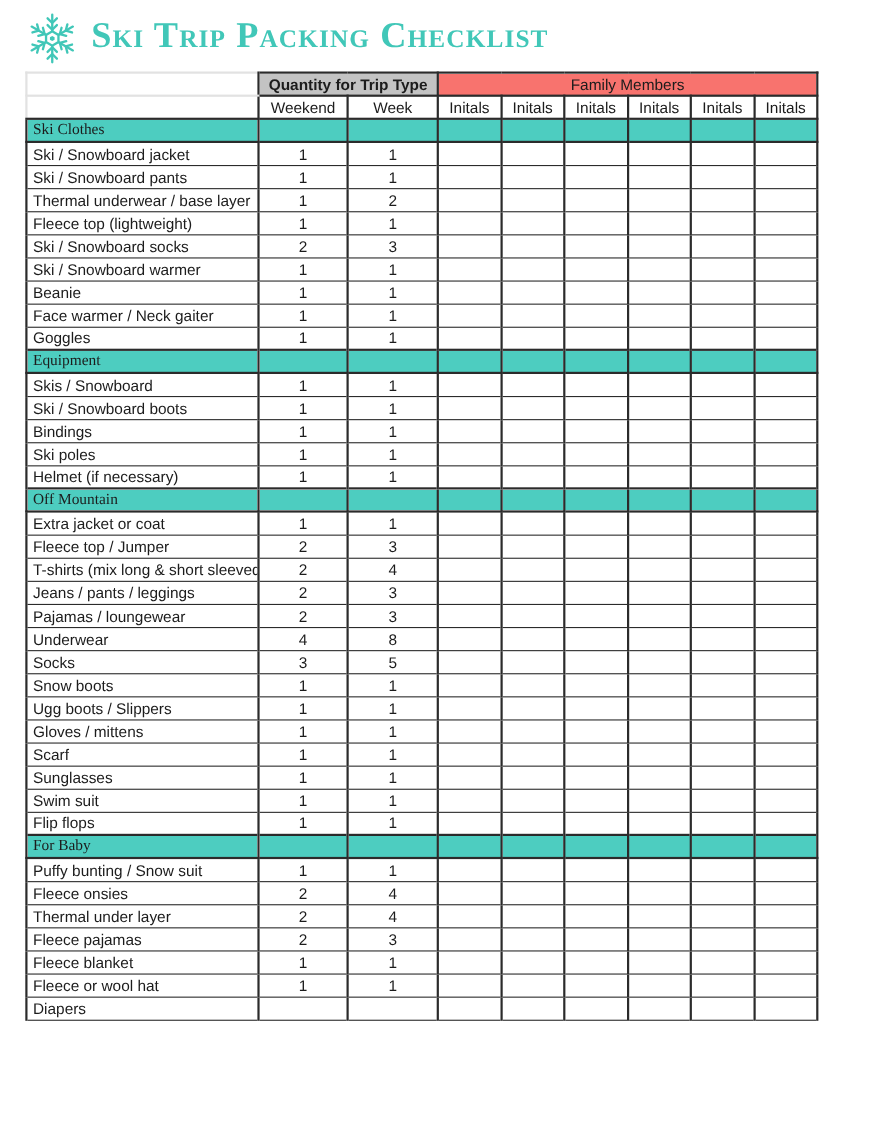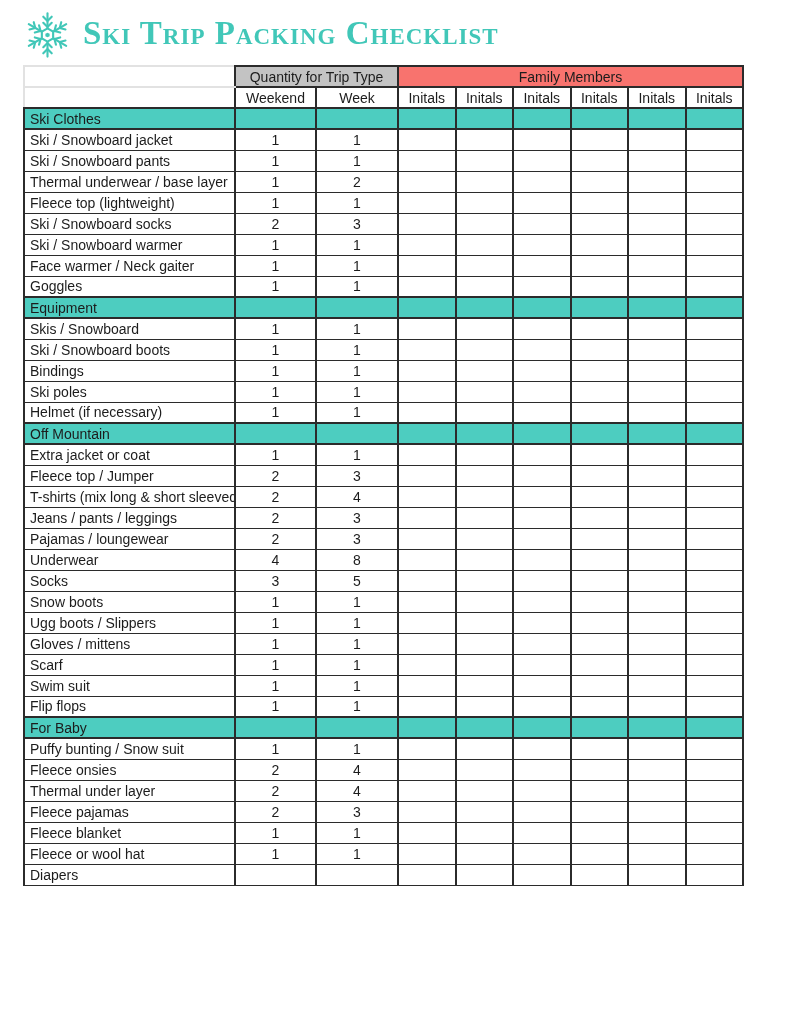--- a/index.html
+++ b/index.html
@@ -48,35 +48,36 @@
     border-bottom:1px solid var(--border-dark);
     overflow:hidden;
     white-space:nowrap;
     vertical-align:middle;
   }
   thead td{
     text-align:center;
     border-top-width:2px;
     border-bottom-width:2px;
   }
-  .group-quantity{background:var(--gray);font-weight:normal;}
+  .group-quantity{background:var(--gray);font-weight:bold;}
   .group-family{background:var(--red);}
   .ghost{
     border-left-color:var(--border-light);
     border-top-color:var(--border-light);
     border-right-color:var(--border-dark);
   }
   .ghost-top{border-bottom-color:var(--border-light);}
   .item-cell{padding-left:5px;text-align:left;}
   .qty-cell{text-align:center;}
   .initial-cell{text-align:center;}
   .section-row td{
     background:var(--section-teal);
     border-top-width:2px;
     border-bottom-width:2px;
+    font-family:Liberation Serif, serif;
   }
 </style>
 </head>
 <body>
 
 <div class="page-header">
   <svg class="snowflake" width="47" height="56" viewBox="0 0 100 100" aria-hidden="true">
     <defs>
       <g id="arm" stroke="#41C7B8" stroke-width="4.5" stroke-linecap="round" fill="none">
         <line x1="50" y1="50" x2="50" y2="4"></line>
@@ -198,20 +199,31 @@
         <td class="qty-cell">1</td>
         <td class="qty-cell">1</td>
         <td class="initial-cell"></td>
         <td class="initial-cell"></td>
         <td class="initial-cell"></td>
         <td class="initial-cell"></td>
         <td class="initial-cell"></td>
         <td class="initial-cell"></td>
       </tr>
       <tr>
+        <td class="item-cell">Beanie</td>
+        <td class="qty-cell">1</td>
+        <td class="qty-cell">1</td>
+        <td class="initial-cell"></td>
+        <td class="initial-cell"></td>
+        <td class="initial-cell"></td>
+        <td class="initial-cell"></td>
+        <td class="initial-cell"></td>
+        <td class="initial-cell"></td>
+      </tr>
+      <tr>
         <td class="item-cell">Face warmer / Neck gaiter</td>
         <td class="qty-cell">1</td>
         <td class="qty-cell">1</td>
         <td class="initial-cell"></td>
         <td class="initial-cell"></td>
         <td class="initial-cell"></td>
         <td class="initial-cell"></td>
         <td class="initial-cell"></td>
         <td class="initial-cell"></td>
       </tr>
@@ -408,20 +420,31 @@
         <td class="qty-cell">1</td>
         <td class="initial-cell"></td>
         <td class="initial-cell"></td>
         <td class="initial-cell"></td>
         <td class="initial-cell"></td>
         <td class="initial-cell"></td>
         <td class="initial-cell"></td>
       </tr>
       <tr>
         <td class="item-cell">Scarf</td>
+        <td class="qty-cell">1</td>
+        <td class="qty-cell">1</td>
+        <td class="initial-cell"></td>
+        <td class="initial-cell"></td>
+        <td class="initial-cell"></td>
+        <td class="initial-cell"></td>
+        <td class="initial-cell"></td>
+        <td class="initial-cell"></td>
+      </tr>
+      <tr>
+        <td class="item-cell">Sunglasses</td>
         <td class="qty-cell">1</td>
         <td class="qty-cell">1</td>
         <td class="initial-cell"></td>
         <td class="initial-cell"></td>
         <td class="initial-cell"></td>
         <td class="initial-cell"></td>
         <td class="initial-cell"></td>
         <td class="initial-cell"></td>
       </tr>
       <tr>

